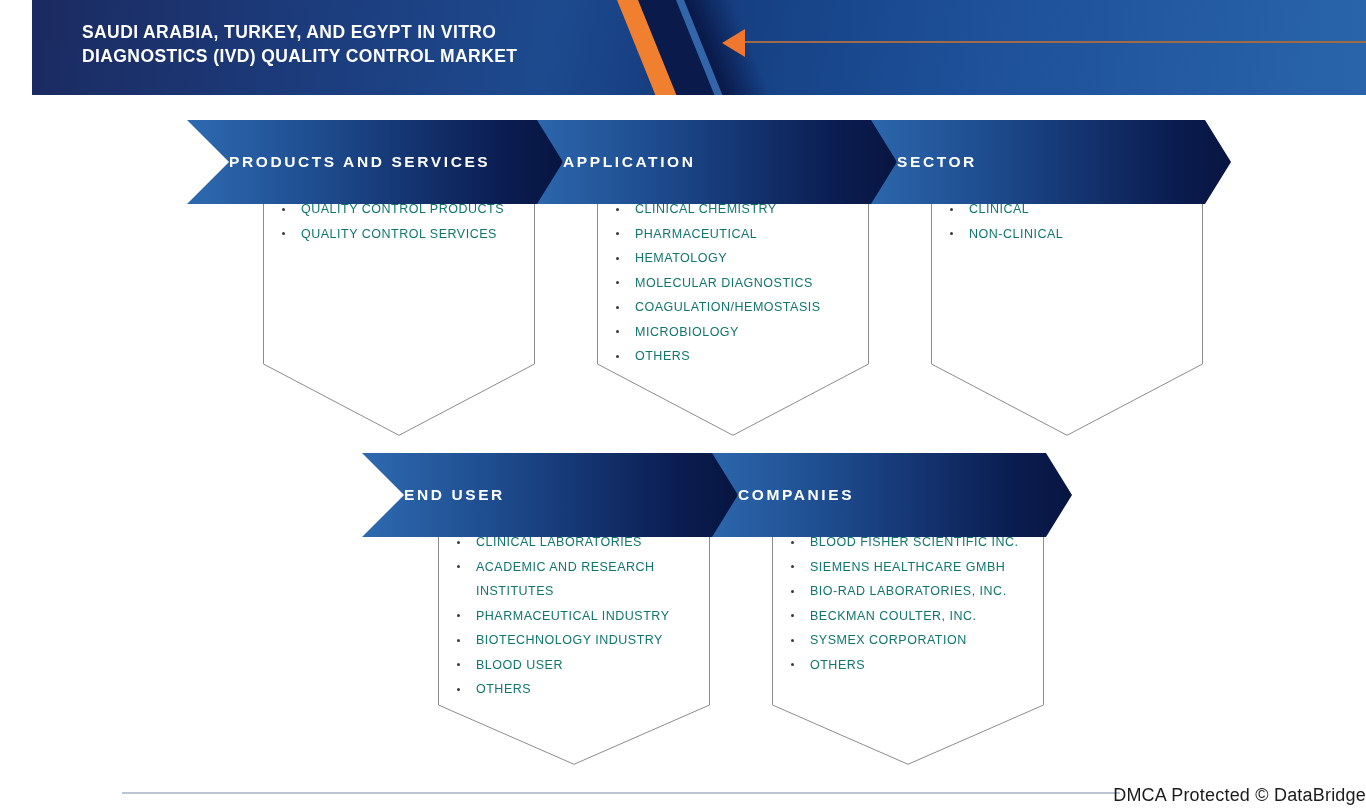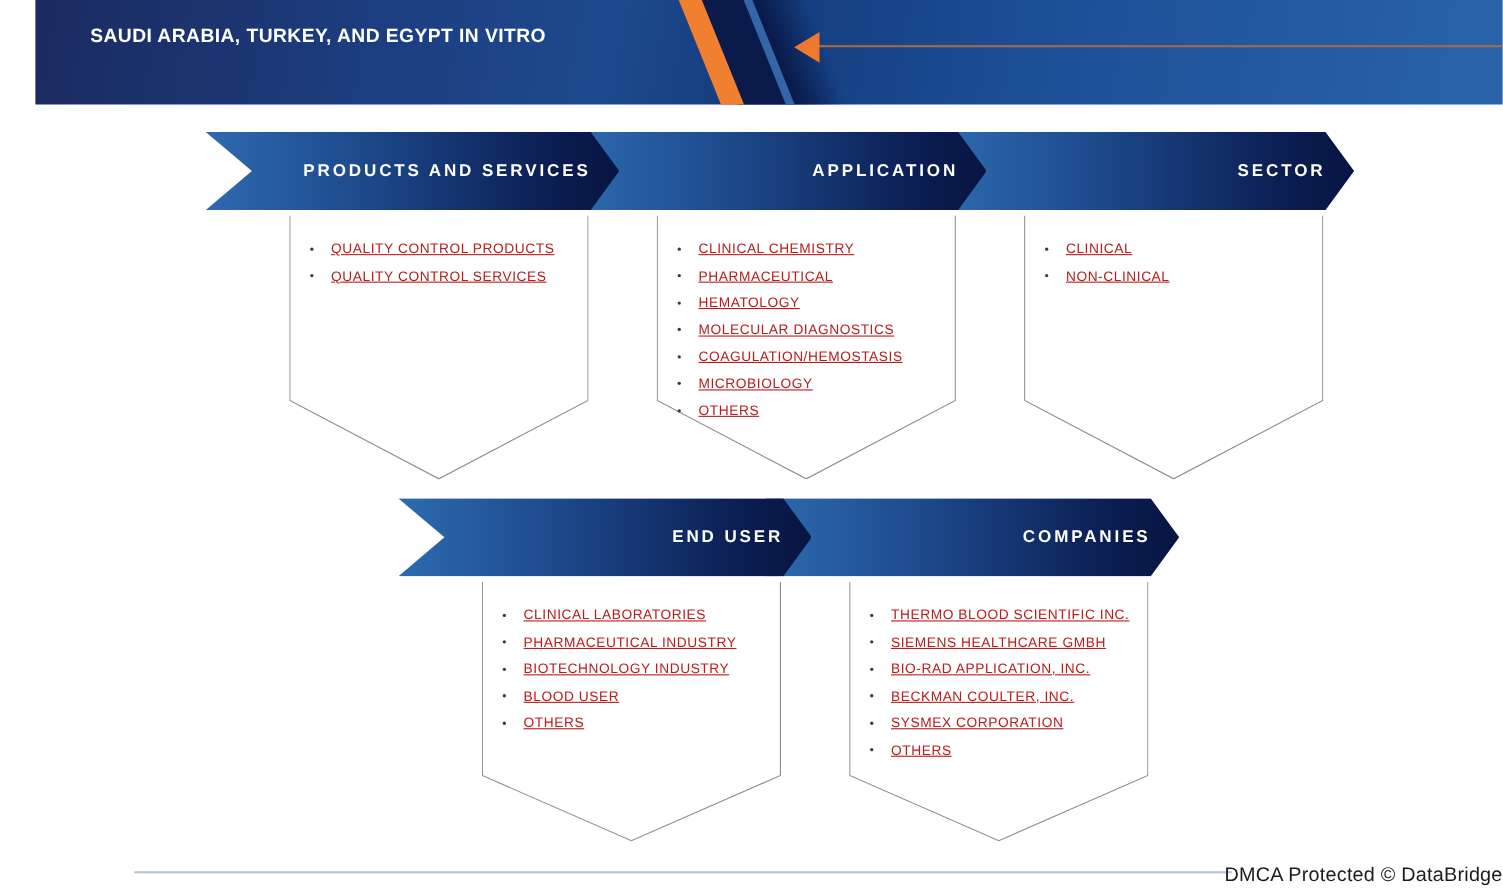--- a/index.html
+++ b/index.html
@@ -21,55 +21,56 @@
     position:absolute;left:50px;top:21px;color:#ffffff;font-size:17.5px;font-weight:bold;
     letter-spacing:.4px;line-height:23.5px;white-space:nowrap;
   }
   .pointer-line{position:absolute;top:41px;left:712px;width:654px;height:2px;background:#A06A48;}
   .arrow-left{
     position:absolute;left:690px;top:29px;width:0;height:0;
     border-right:23px solid #F0772E;border-top:14px solid transparent;border-bottom:14px solid transparent;
   }
   
   .banner{
-    position:absolute;width:376px;height:71px;
+    position:absolute;width:376px;height:84px;
     clip-path:polygon(0 0,calc(100% - 26px) 0,100% 50%,calc(100% - 26px) 100%,0 100%,42px 50%);
     background:linear-gradient(90deg,#2E6AB0 0%,#1E4C8F 35%,#0A1C50 85%,#071540 100%);
-    display:flex;align-items:center;justify-content:flex-end;
+    display:flex;align-items:center;justify-content:flex-start;
     padding-left:42px;padding-right:26px;box-sizing:border-box;
   }
   .banner-label{
     color:#ffffff;font-size:15.5px;font-weight:bold;letter-spacing:2.6px;white-space:nowrap;
   }
   
   .box{position:absolute;width:272px;}
   .box svg{position:absolute;left:0;top:0;}
   .items{
-    position:absolute;left:0;top:18px;width:272px;margin:0;padding:0;list-style:none;
-    color:#b91c1c;font-size:12.5px;letter-spacing:.5px;text-decoration:underline;
+    position:absolute;left:0;top:1px;width:272px;margin:0;padding:0;list-style:none;
+    color:#0f766e;font-size:12.5px;letter-spacing:.5px;
   }
   .items li{position:relative;padding:0 12px 0 38px;line-height:24.5px;}
   .items li::before{
     content:"";position:absolute;left:19px;top:10.5px;width:3px;height:3px;border-radius:50%;background:#3a3a3a;
   }
   
   .footer-line{position:absolute;left:90px;top:792px;width:998px;height:2px;background:#B9C6D2;}
   .dmca{position:absolute;right:32px;top:785px;font-size:18px;color:#1b1b1b;letter-spacing:.2px;}
 </style>
 </head>
 <body>
 
 <div id="canvas">
 
   <div class="header">
     <div class="stripe stripe-dark"></div>
     <div class="stripe stripe-light"></div>
     <div class="stripe stripe-orange"></div>
     <div class="header-title">
       <div>SAUDI ARABIA, TURKEY, AND EGYPT IN VITRO</div>
+      <div>DIAGNOSTICS (IVD) QUALITY CONTROL MARKET</div>
     </div>
     <div class="pointer-line"></div>
     <div class="arrow-left"></div>
   </div>
 
   <div class="banner" style="left:155px;top:120px;z-index:3">
     <span class="banner-label">PRODUCTS AND SERVICES</span>
   </div>
   <div class="banner" style="left:489px;top:120px;z-index:2">
     <span class="banner-label">APPLICATION</span>
@@ -117,34 +118,35 @@
   <div class="banner" style="left:664px;top:453px;z-index:2">
     <span class="banner-label">COMPANIES</span>
   </div>
 
   <div class="box" style="left:406px;top:529px;height:236px">
     <svg width="272" height="236" viewBox="0 0 272 236">
       <polyline points="0.5,0 0.5,176 136,235.3 271.5,176 271.5,0" fill="none" stroke="#8C8C8C" stroke-width="1"></polyline>
     </svg>
     <ul class="items">
         <li>CLINICAL LABORATORIES</li>
+        <li>ACADEMIC AND RESEARCH INSTITUTES</li>
         <li>PHARMACEUTICAL INDUSTRY</li>
         <li>BIOTECHNOLOGY INDUSTRY</li>
         <li>BLOOD USER</li>
         <li>OTHERS</li>
       </ul>
   </div>
   <div class="box" style="left:740px;top:529px;height:236px">
     <svg width="272" height="236" viewBox="0 0 272 236">
       <polyline points="0.5,0 0.5,176 136,235.3 271.5,176 271.5,0" fill="none" stroke="#8C8C8C" stroke-width="1"></polyline>
     </svg>
     <ul class="items">
-        <li>THERMO BLOOD SCIENTIFIC INC.</li>
+        <li>BLOOD FISHER SCIENTIFIC INC.</li>
         <li>SIEMENS HEALTHCARE GMBH</li>
-        <li>BIO-RAD APPLICATION, INC.</li>
+        <li>BIO-RAD LABORATORIES, INC.</li>
         <li>BECKMAN COULTER, INC.</li>
         <li>SYSMEX CORPORATION</li>
         <li>OTHERS</li>
       </ul>
   </div>
 
   <div class="footer-line"></div>
   <div class="dmca">DMCA Protected © DataBridge</div>
 
 </div>

